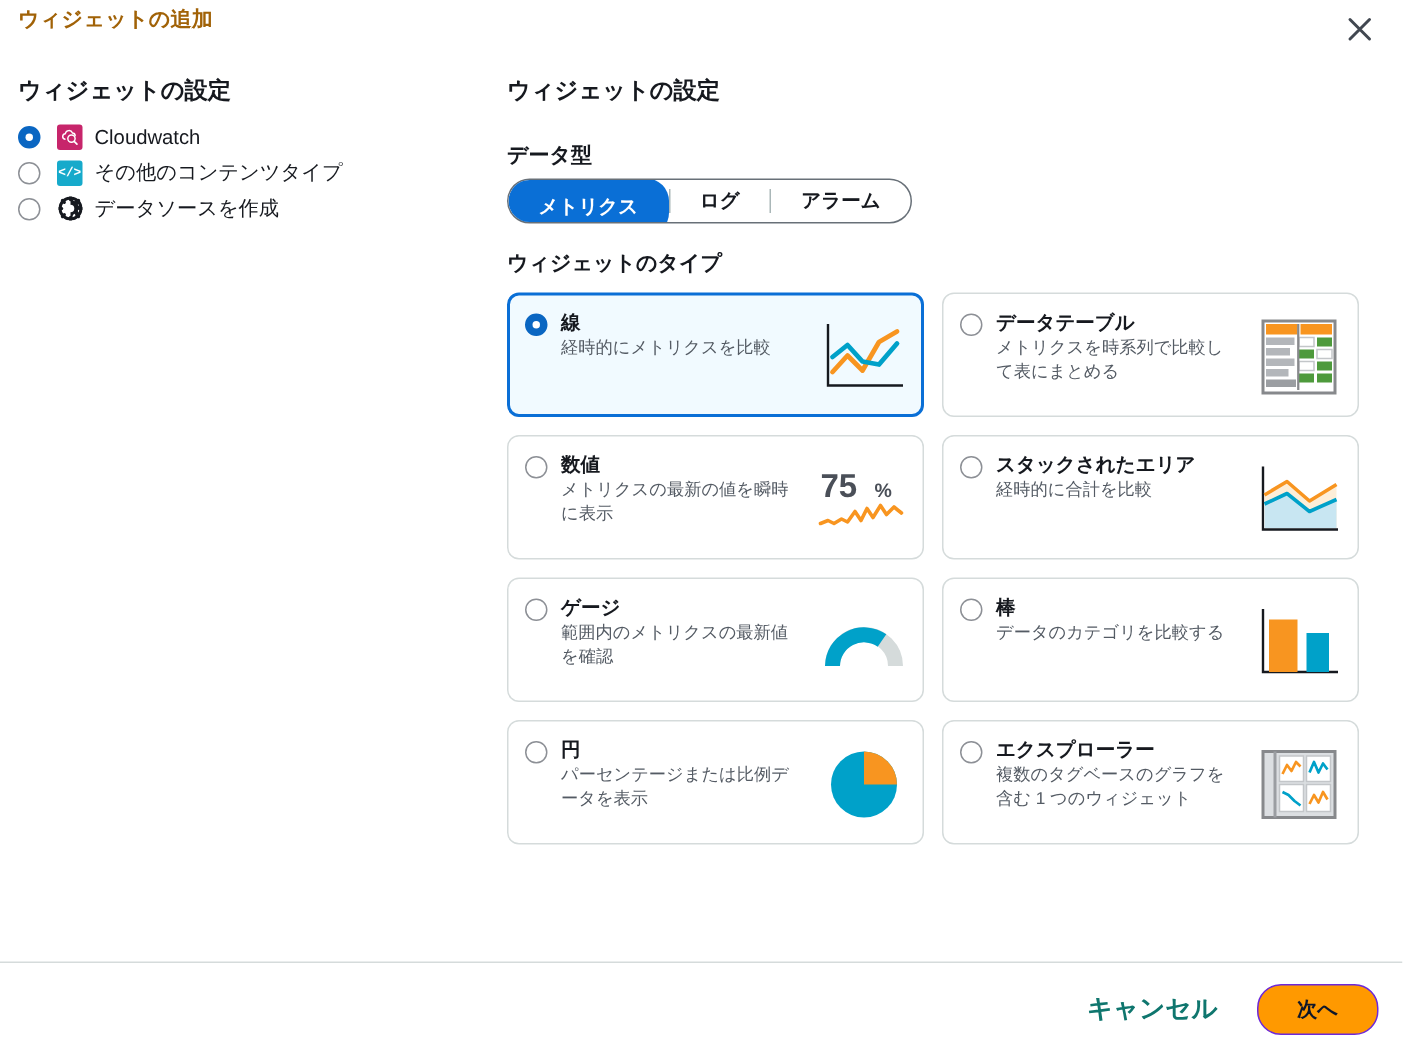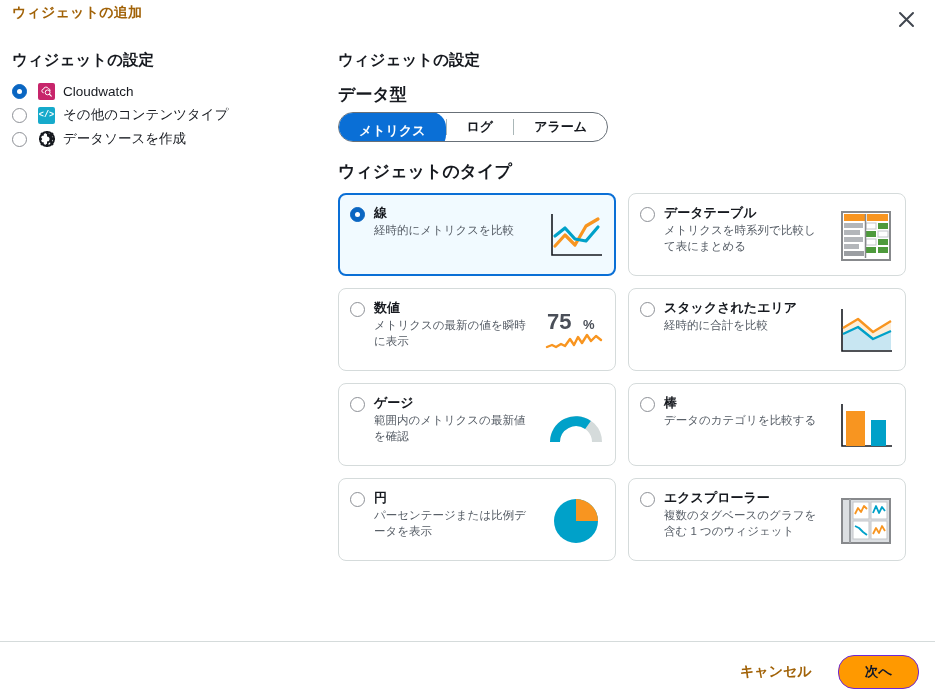--- a/index.html
+++ b/index.html
@@ -101,24 +101,24 @@
     text-align: right;
   }
 
   
   .right-col {
     position: absolute;
     left: 338px; top: 50px;
     width: 580px;
   }
   .sub-label {
-    font-size: 17px;
-    font-weight: bold;
-    color: #16191f;
-    margin: 12px 0 6px 0;
+    font-size: 14px;
+    font-weight: bold;
+    color: #16191f;
+    margin: 24px 0 6px 0;
   }
   .seg {
     display: inline-flex;
     align-items: stretch;
     height: 30px;
     border: 1px solid #687078;
     border-radius: 15px;
     background: #fff;
     overflow: hidden;
     padding: 0;
@@ -206,23 +206,23 @@
     background: #d5dbdb;
   }
   .footer {
     position: absolute;
     right: 16px; top: 655px;
     display: flex;
     align-items: center;
     gap: 16px;
   }
   .btn-link {
-    font-size: 14px;
-    font-weight: bold;
-    color: #a16207;
+    font-size: 17px;
+    font-weight: bold;
+    color: #0f766e;
     background: none;
     border: none;
     cursor: pointer;
     padding: 6px 10px;
     font-family: Liberation Sans, sans-serif;
   }
   .btn-primary {
     font-size: 13.5px;
     font-weight: bold;
     color: #0f172a;

